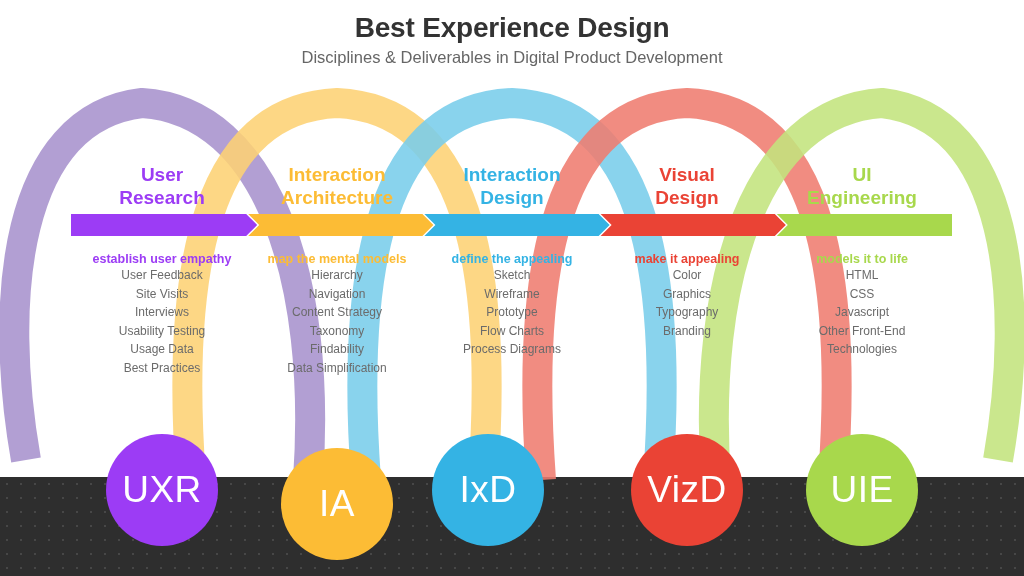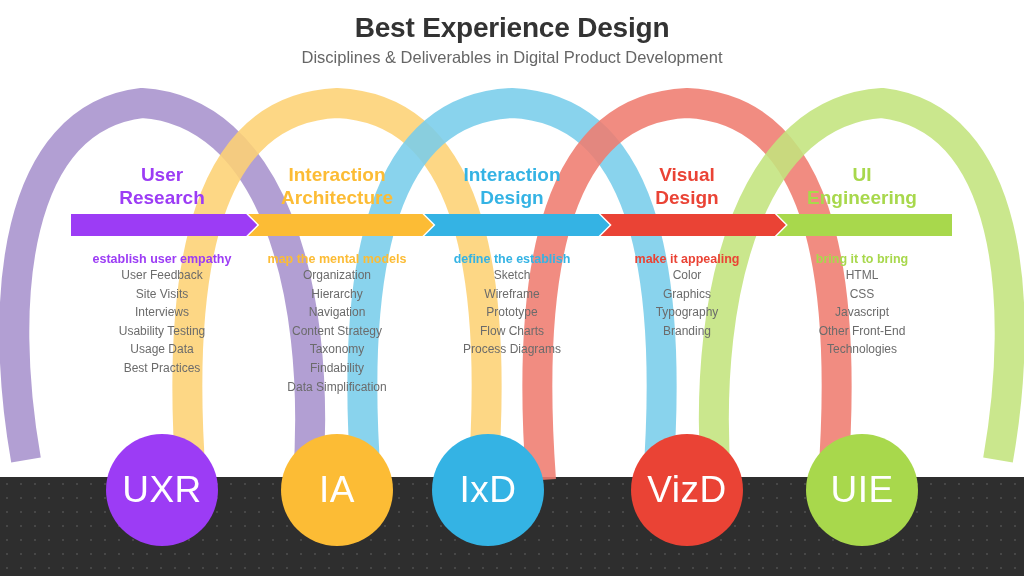--- a/index.html
+++ b/index.html
@@ -107,33 +107,32 @@
             <div>Usability Testing</div>
             <div>Usage Data</div>
             <div>Best Practices</div>
           </div>
         </div>
         <div class="col" style="left: 247px; width: 180px; top: 0px;">
           <div class="col-head" style="position: absolute; top: 163px; width: 100%; color: rgb(252, 188, 53);">Interaction
 Architecture</div>
           <div class="col-tag" style="color: rgb(252, 188, 53);">map the mental models</div>
           <div class="col-items">
-            <div>Organization</div>
             <div>Hierarchy</div>
             <div>Navigation</div>
             <div>Content Strategy</div>
             <div>Taxonomy</div>
             <div>Findability</div>
             <div>Data Simplification</div>
           </div>
         </div>
         <div class="col" style="left: 422px; width: 180px; top: 0px;">
           <div class="col-head" style="position: absolute; top: 163px; width: 100%; color: rgb(52, 179, 228);">Interaction
 Design</div>
-          <div class="col-tag" style="color: rgb(52, 179, 228);">define the establish</div>
+          <div class="col-tag" style="color: rgb(52, 179, 228);">define the appealing</div>
           <div class="col-items">
             <div>Sketch</div>
             <div>Wireframe</div>
             <div>Prototype</div>
             <div>Flow Charts</div>
             <div>Process Diagrams</div>
           </div>
         </div>
         <div class="col" style="left: 597px; width: 180px; top: 0px;">
           <div class="col-head" style="position: absolute; top: 163px; width: 100%; color: rgb(234, 67, 53);">Visual
@@ -142,32 +141,32 @@
           <div class="col-items">
             <div>Color</div>
             <div>Graphics</div>
             <div>Typography</div>
             <div>Branding</div>
           </div>
         </div>
         <div class="col" style="left: 772px; width: 180px; top: 0px;">
           <div class="col-head" style="position: absolute; top: 163px; width: 100%; color: rgb(168, 216, 76);">UI
 Engineering</div>
-          <div class="col-tag" style="color: rgb(168, 216, 76);">bring it to bring</div>
+          <div class="col-tag" style="color: rgb(168, 216, 76);">models it to life</div>
           <div class="col-items">
             <div>HTML</div>
             <div>CSS</div>
             <div>Javascript</div>
             <div>Other Front-End
 Technologies</div>
           </div>
         </div>
       </div>
   </div>
 
   <div id="circles">
       <div class="circle" style="left: 106px; top: 434px; height: 112px; width: 112px; background: rgb(156, 60, 245);">UXR</div>
-      <div class="circle" style="left: 281px; top: 434px; height: 112px; width: 112px; background: rgb(252, 188, 53);">IA</div>
+      <div class="circle" style="left: 281px; top: 448px; height: 112px; width: 112px; background: rgb(252, 188, 53);">IA</div>
       <div class="circle" style="left: 432px; top: 434px; height: 112px; width: 112px; background: rgb(52, 179, 228);">IxD</div>
       <div class="circle" style="left: 631px; top: 434px; height: 112px; width: 112px; background: rgb(234, 67, 53);">VizD</div>
       <div class="circle" style="left: 806px; top: 434px; height: 112px; width: 112px; background: rgb(168, 216, 76);">UIE</div>
     </div>
 </div>
 
 </body></html>

